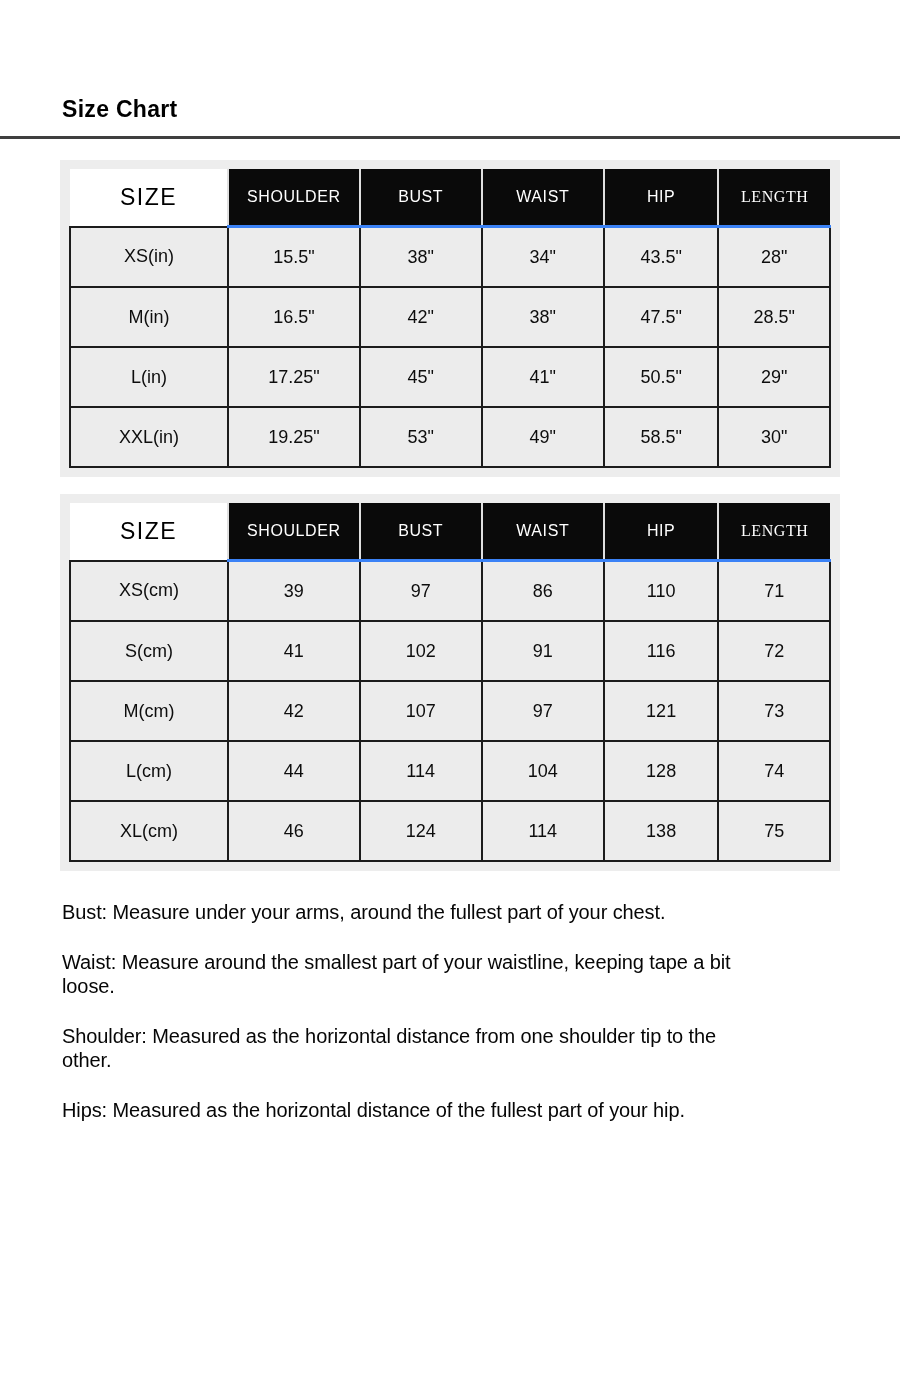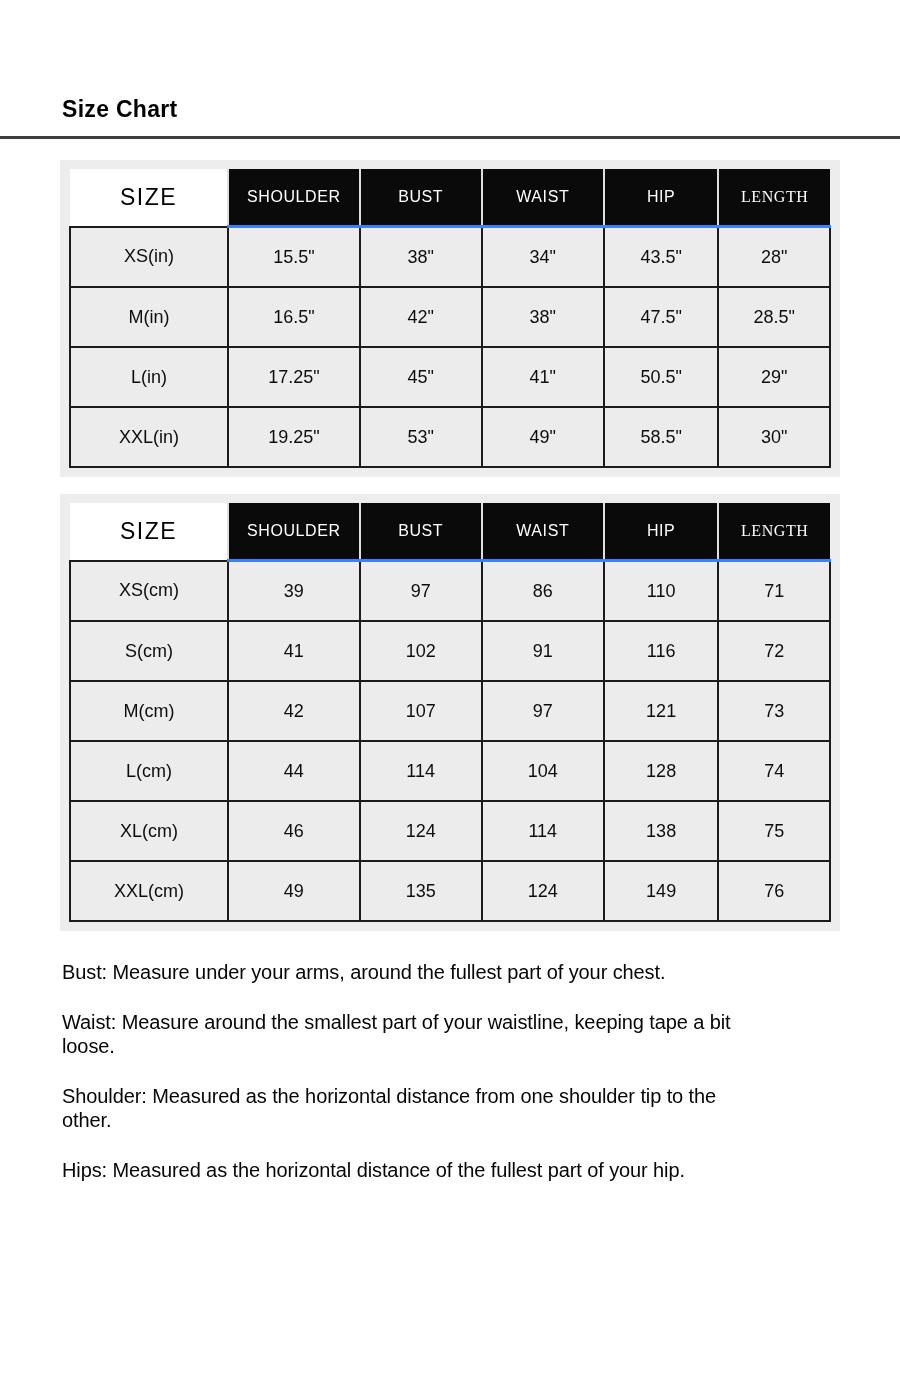--- a/index.html
+++ b/index.html
@@ -201,28 +201,20 @@
             <td>74</td>
           </tr>
           <tr>
             <td>XL(cm)</td>
             <td>46</td>
             <td>124</td>
             <td>114</td>
             <td>138</td>
             <td>75</td>
           </tr>
-          <tr>
-            <td>XXL(cm)</td>
-            <td>49</td>
-            <td>135</td>
-            <td>124</td>
-            <td>149</td>
-            <td>76</td>
-          </tr>
         </tbody>
       </table>
   </div>
 
   <div class="notes">
       <p>Bust: Measure under your arms, around the fullest part of your chest.</p>
       <p>Waist: Measure around the smallest part of your waistline, keeping tape a bit loose.</p>
       <p>Shoulder: Measured as the horizontal distance from one shoulder tip to the other.</p>
       <p>Hips: Measured as the horizontal distance of the fullest part of your hip.</p>
     </div>

